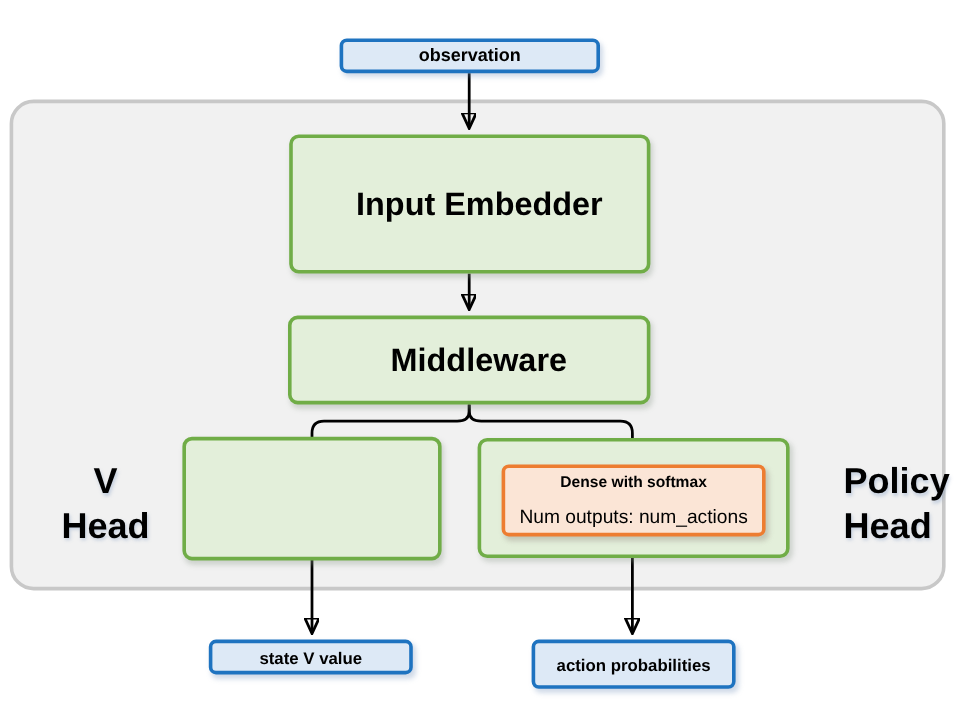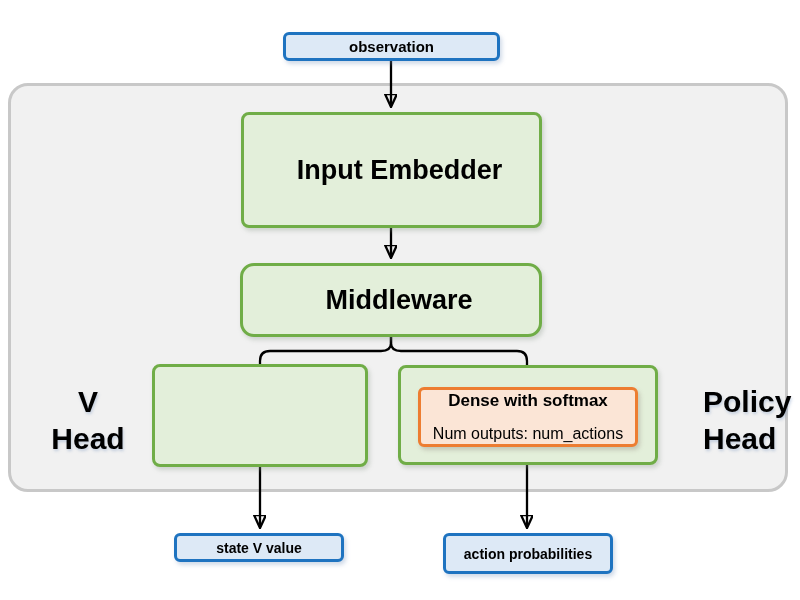--- a/index.html
+++ b/index.html
@@ -57,30 +57,30 @@
     background: var(--orange-fill);
     border: 3px solid var(--orange-border);
     border-radius: 6px;
     box-shadow: 2px 3px 4px rgba(150,140,130,0.4);
   }
   .orange-node .node-title { font-weight: bold; }
   .orange-node .node-subtitle { font-weight: normal; }
 
   #observation-node { left: 283px; top: 32px; width: 217px; height: 29px; font-size: 15px; }
   #input-embedder-node { left: 241px; top: 112px; width: 301px; height: 116px; font-size: 27px; }
-  #middleware-node { left: 240px; top: 263px; width: 302px; height: 74px; font-size: 27px; border-radius: 14px; }
+  #middleware-node { left: 240px; top: 263px; width: 302px; height: 74px; font-size: 27px; }
 
   #v-head-box { left: 152px; top: 364px; width: 216px; height: 103px; }
   #dense-node { left: 175px; top: 391px; width: 170px; height: 57px; }
   #dense-node .node-title { font-size: 14px; }
   #dense-node .node-subtitle { font-size: 15px; margin-top: 2px; }
 
   #policy-head-box { left: 398px; top: 365px; width: 260px; height: 100px; }
   #dense-softmax-node { left: 418px; top: 387px; width: 220px; height: 60px; }
-  #dense-softmax-node .node-title { font-size: 17px; }
+  #dense-softmax-node .node-title { font-size: 13px; }
   #dense-softmax-node .node-subtitle { font-size: 16px; margin-top: 14px; }
 
   #state-v-value-node { left: 174px; top: 533px; width: 170px; height: 29px; }
   #action-probabilities-node { left: 443px; top: 533px; width: 170px; height: 41px; }
 
   .head-label {
     font-size: 30px;
     font-weight: bold;
     line-height: 37px;
     text-align: center;

